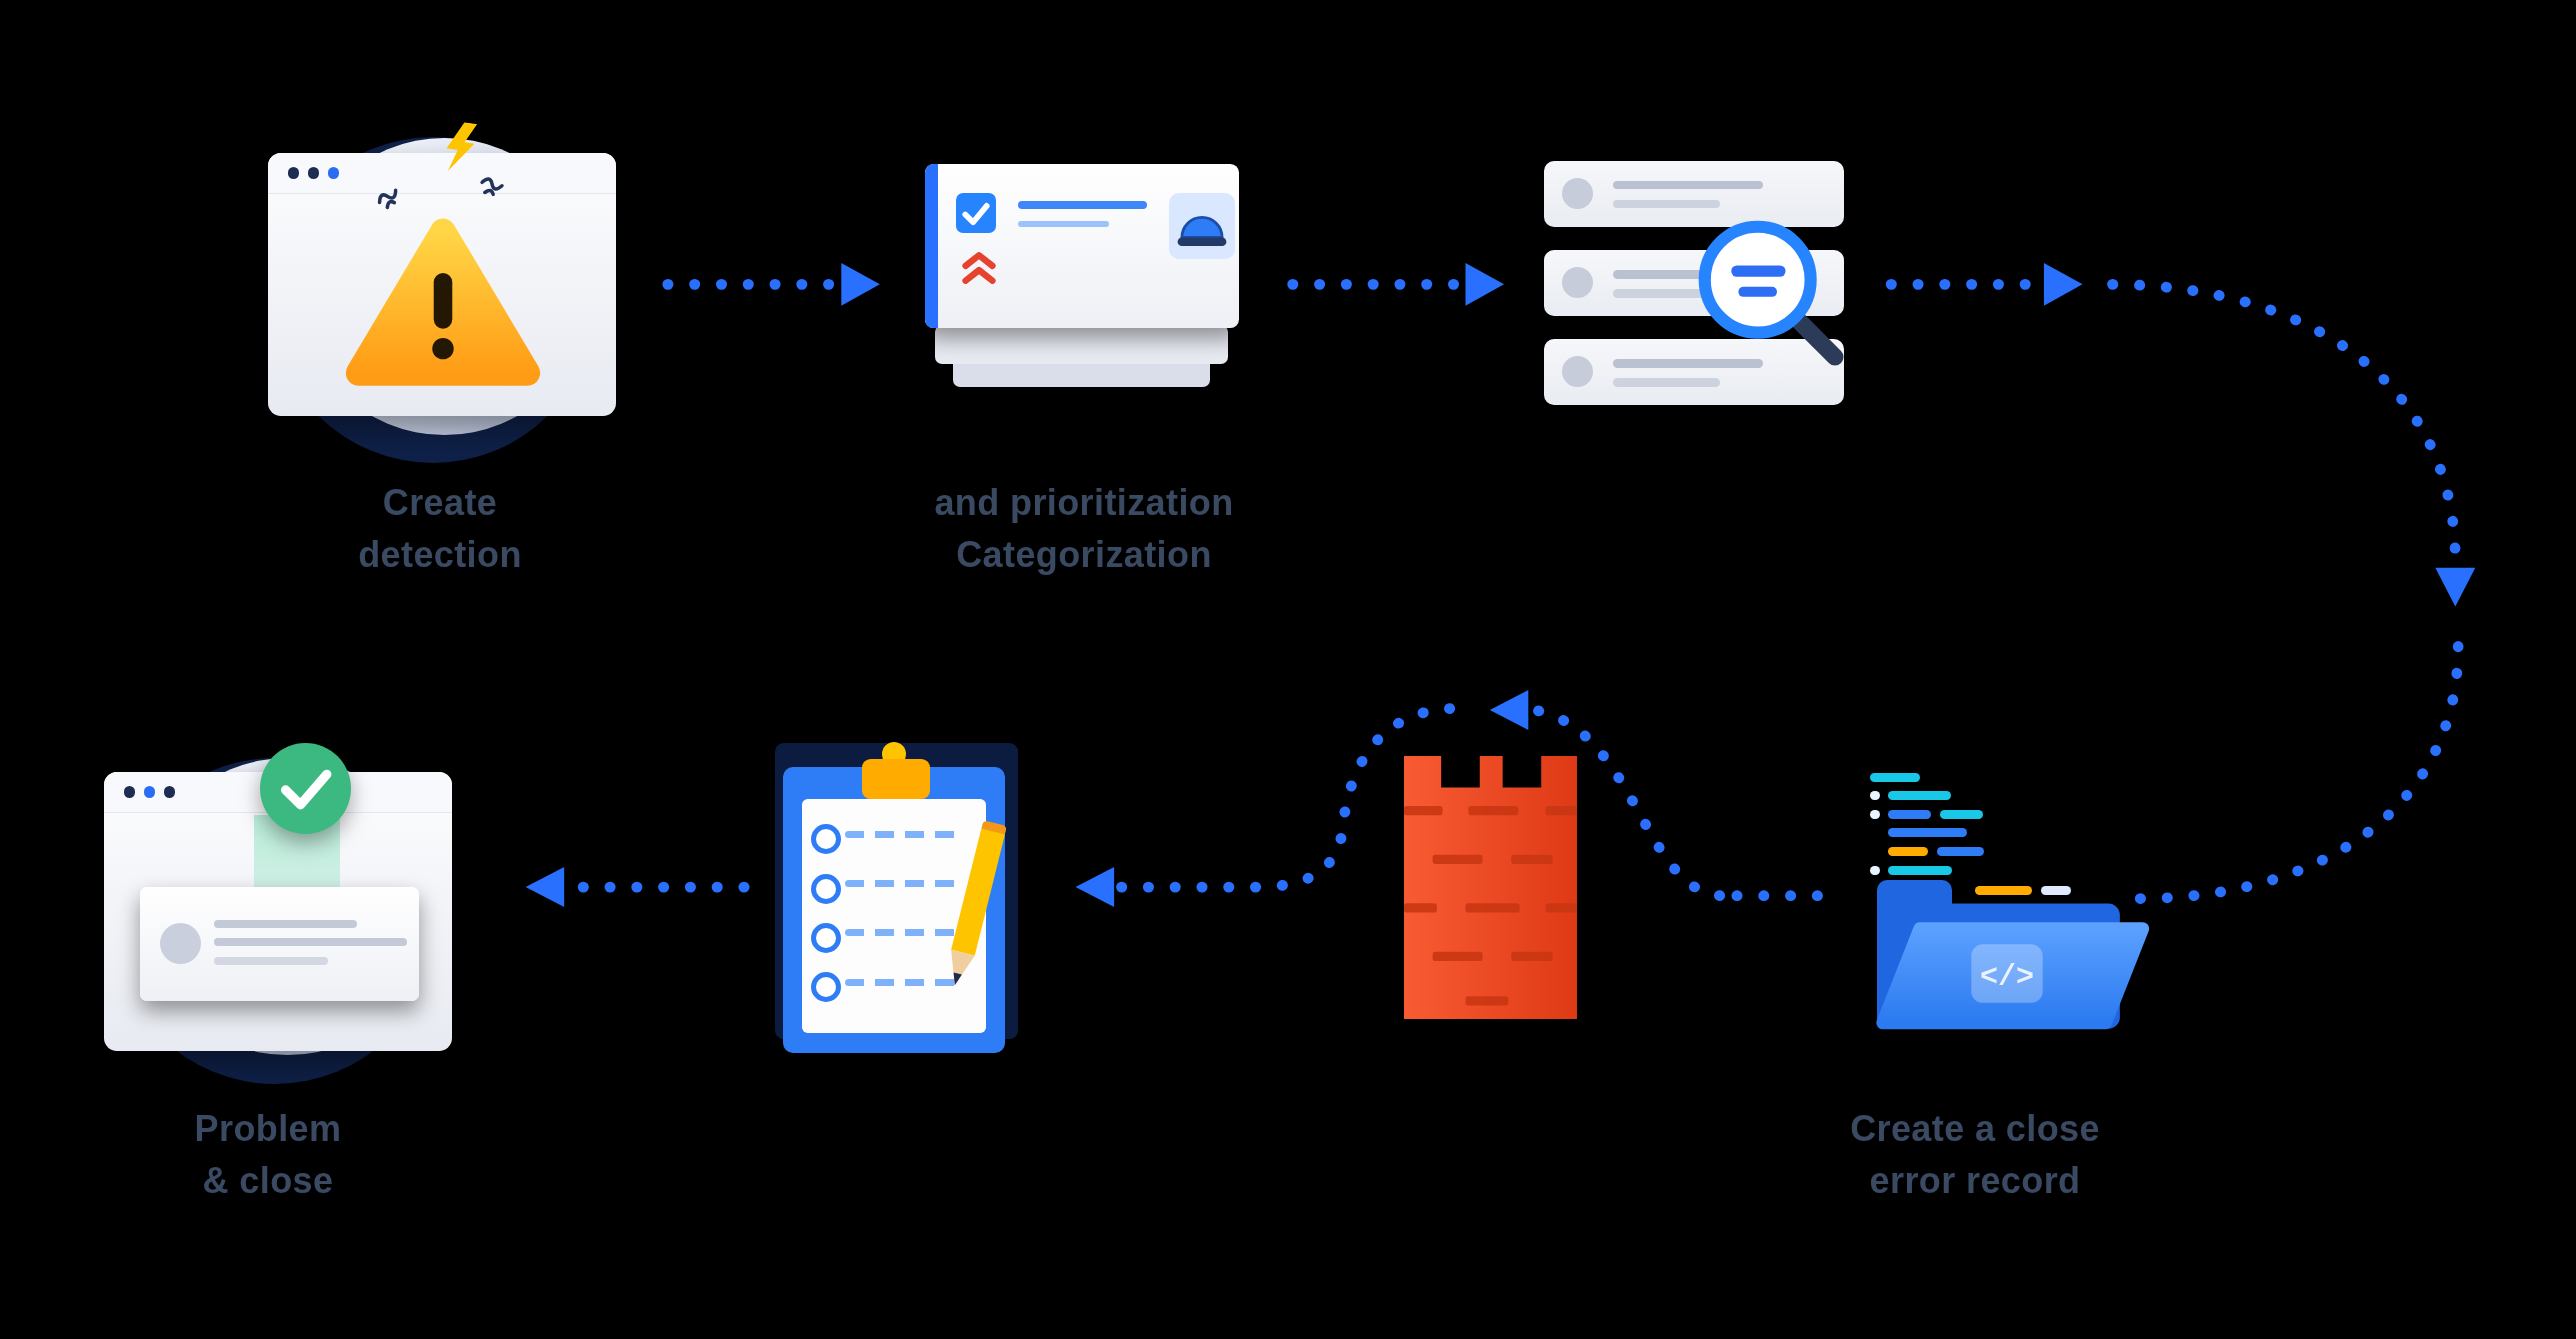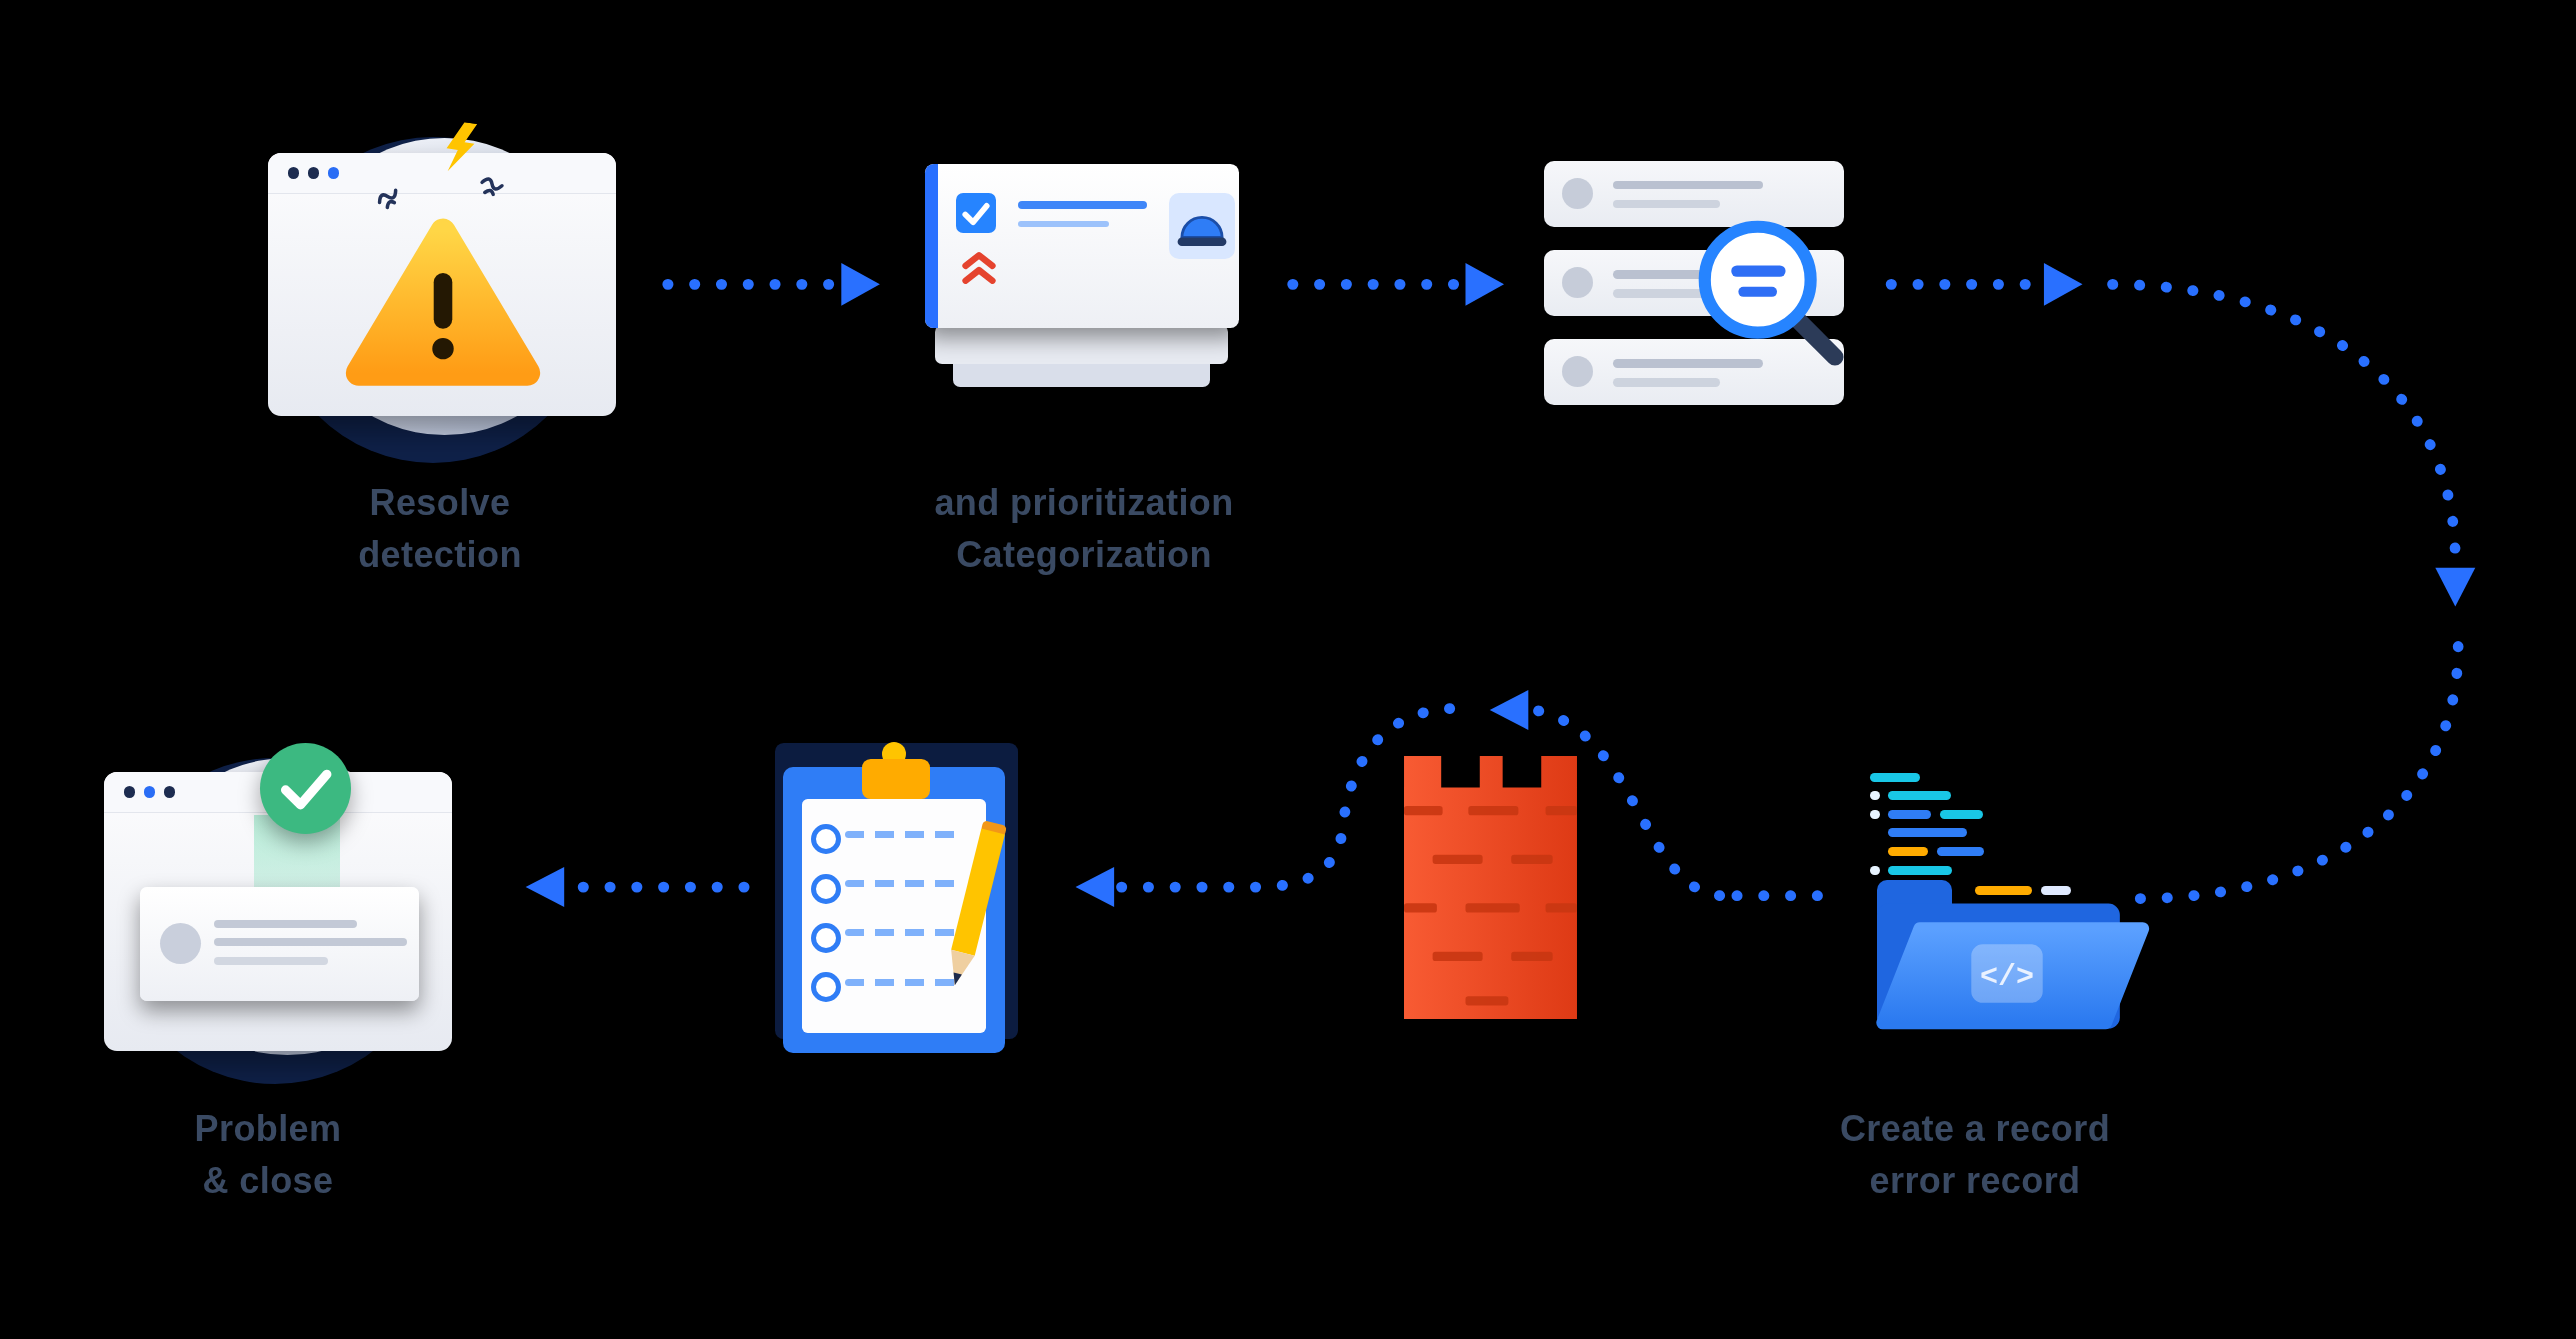--- a/index.html
+++ b/index.html
@@ -89,21 +89,21 @@
       </svg>
       <svg class="abs" style="left:211px;top:20px;transform:rotate(22deg)" width="31" height="28.6" viewBox="0 0 44 40">
         <g stroke="#24335a" stroke-width="5" fill="none" stroke-linecap="round">
           <path d="M3 20 q7 -14 14 -3 q7 11 14 -3"></path>
             <path d="M12 32 q6 -10 12 -2"></path>
         </g>
       </svg>
     </div>
   </div>
   <div class="label" style="left:440px;top:477px">
-    <span>Resolve</span>
+    <span>Create</span>
     <span>detection</span>
   </div>
 
   <div class="icon-group" style="left:914px;top:164px;width:336px;height:243px">
     <div class="sheet" style="left:21.4px;top:161px;width:293px;height:39px;background:#e7eaf1;z-index:1"></div>
     <div class="sheet" style="left:39px;top:191px;width:257px;height:32px;background:#d9deea;z-index:0"></div>
     <div class="card" style="left:10.7px;top:0;width:314px;height:164px;z-index:2">
       <div class="abs" style="left:0;top:0;width:13px;height:164px;background:#2970ff;border-radius:8.6px 0 0 8.6px"></div>
       <div class="abs" style="left:31px;top:28.6px;width:40px;height:40px;background:#2684ff;border-radius:7.1px">
         <svg width="40" height="40" viewBox="0 0 56 56">
@@ -202,21 +202,21 @@
         </linearGradient>
       </defs>
       <rect x="28" y="172" width="105" height="60" rx="14" fill="#1f66e0"></rect>
       <rect x="28" y="205" width="340" height="175" rx="16" fill="#1f66e0"></rect>
       <path d="M36 372 L88 240 H400 L348 372 Z" fill="url(#gFold)" stroke="url(#gFold)" stroke-width="18" stroke-linejoin="round"></path>
       <rect x="160" y="262" width="100" height="82" rx="16" fill="#ffffff" opacity="0.28"></rect>
       <text x="210" y="319" text-anchor="middle" font-family="'Liberation Mono',monospace" font-size="42" font-weight="bold" fill="#eaf2ff">&lt;/&gt;</text>
     </svg>
   </div>
   <div class="label" style="left:1975px;top:1103px">
-    <span>Create a record</span>
+    <span>Create a close</span>
     <span>error record</span>
   </div>
 
   <div class="icon-group" style="left:771px;top:743px;width:250px;height:329px">
     <div class="abs" style="left:4.3px;top:0;width:243px;height:296px;background:#0c1c40;border-radius:8.6px"></div>
     <div class="abs" style="left:12px;top:24px;width:222px;height:286px;background:#2f7df6;border-radius:10px"></div>
     <div class="abs" style="left:31px;top:56px;width:184px;height:234px;background:#fdfdfe;border-radius:5.7px"></div>
     <div class="ring" style="left:40px;top:81px;width:20px;height:20px"></div>
     <div class="dash-line" style="left:74px;top:88px;width:114px"></div>
     <div class="ring" style="left:40px;top:131px;width:20px;height:20px"></div>

